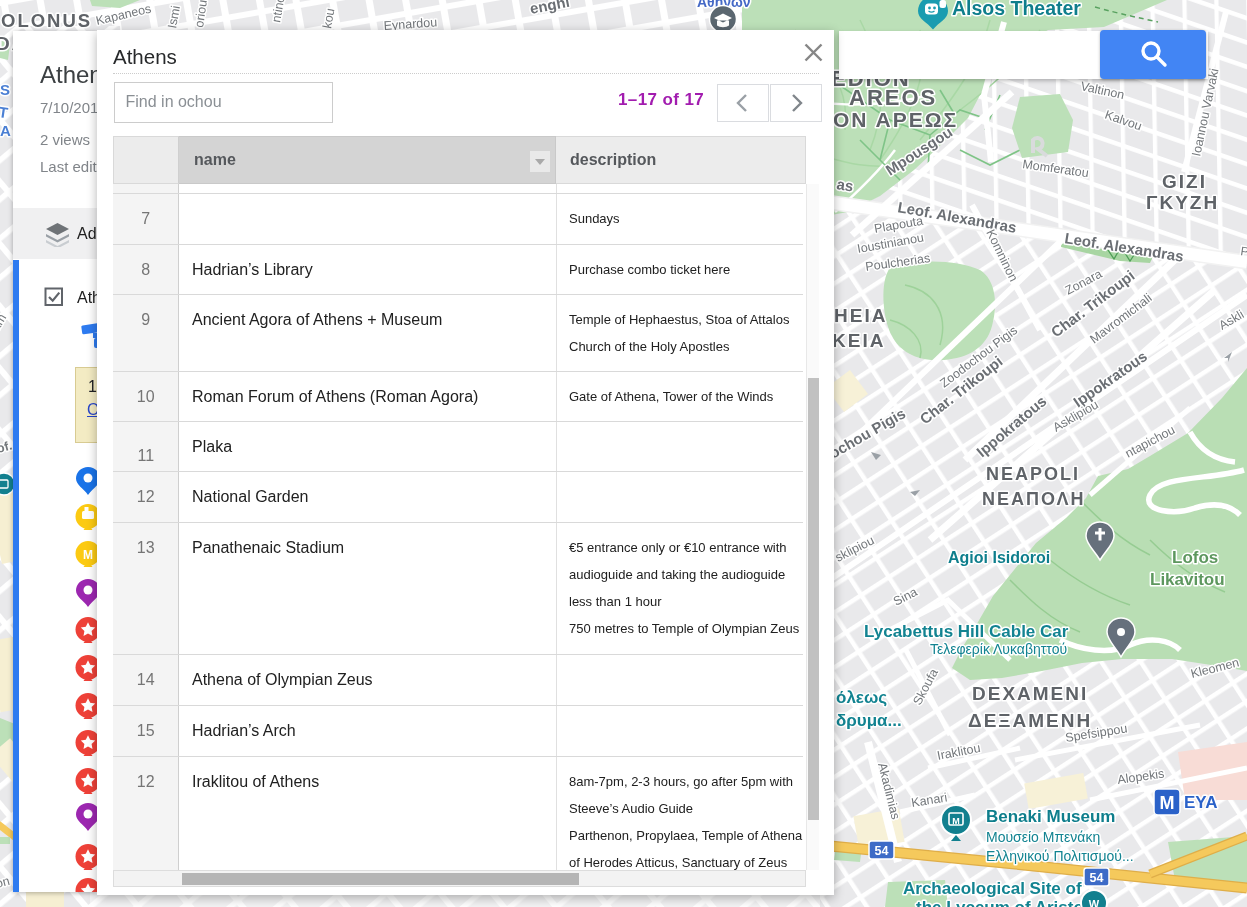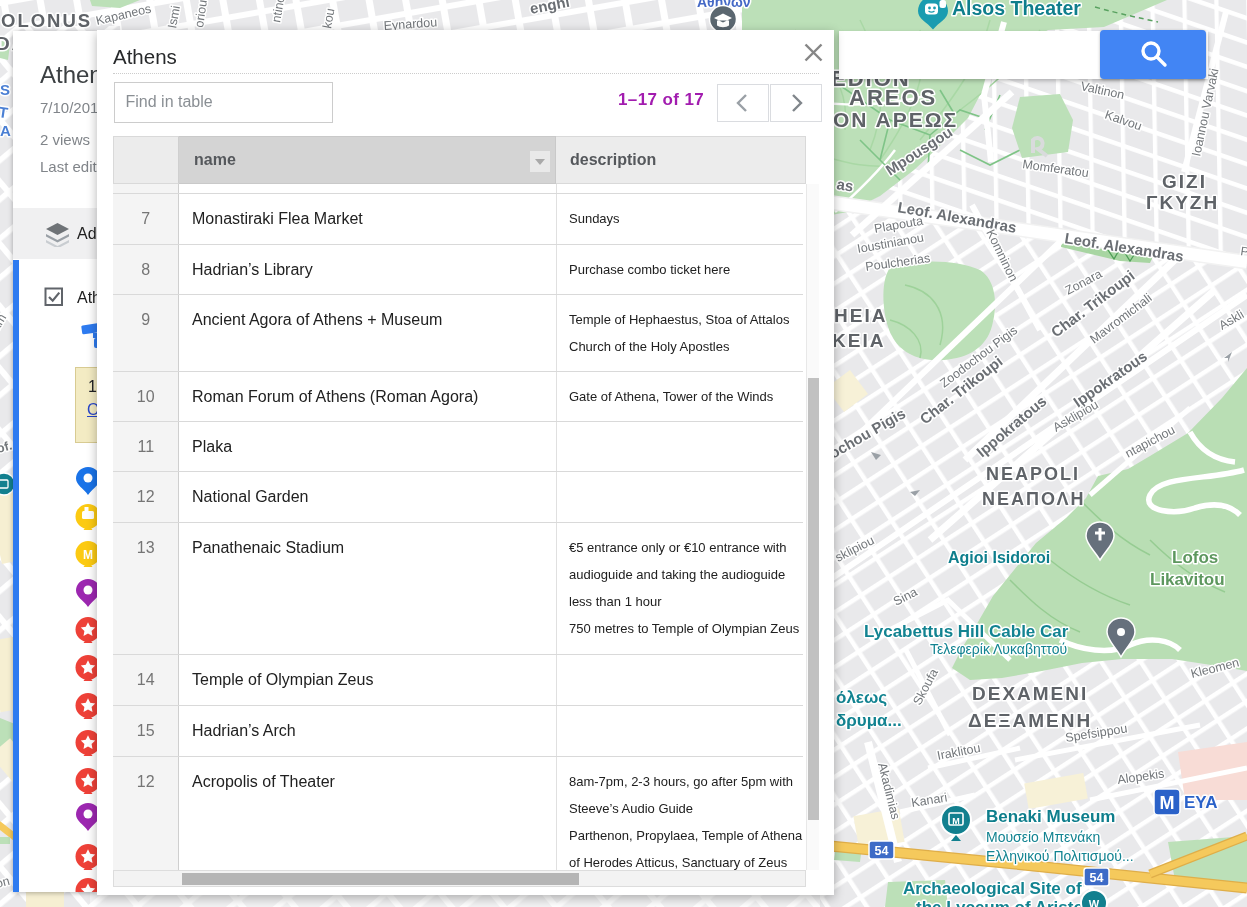--- a/index.html
+++ b/index.html
@@ -339,21 +339,21 @@
 
 <div class="abs" style="left:97px;top:30px;width:737px;height:865px;background:#ffffff;box-shadow:0 3px 10px rgba(0,0,0,0.3);">
   <div class="abs" style="left:16px;top:15px;font-size:20.5px;color:#27292b;">Athens</div>
   <svg class="abs" style="left:706.5px;top:12.5px" width="19" height="19">
       <line x1="1.5" y1="1.5" x2="17.5" y2="17.5" stroke="#868686" stroke-width="2.4"></line>
       <line x1="17.5" y1="1.5" x2="1.5" y2="17.5" stroke="#868686" stroke-width="2.4"></line>
     </svg>
   <div class="abs" style="left:16px;top:42.5px;width:706px;border-top:1px dotted #cccccc;"></div>
 
   <div class="abs" style="left:16.5px;top:52px;width:219px;height:41px;border:1px solid #cccccc;box-sizing:border-box;">
-    <div class="abs" style="left:11px;top:10px;font-size:16px;color:#8a8f94;">Find in table</div>
+    <div class="abs" style="left:11px;top:10px;font-size:16px;color:#8a8f94;">Find in ochou</div>
   </div>
 
   <div class="abs" style="left:521px;top:60px;font-size:17px;font-weight:bold;color:#a21caf;letter-spacing:0.4px;">1–17 of 17</div>
   <div class="abs" style="left:620px;top:54px;width:52px;height:38px;border:1px solid #dadce0;box-sizing:border-box;"><svg width="50" height="36">
         <path d="M28,10 L20,18 L28,26" fill="none" stroke="#9aa0a6" stroke-width="2.4"></path>
       </svg></div>
   <div class="abs" style="left:673px;top:54px;width:52px;height:38px;border:1px solid #dadce0;box-sizing:border-box;"><svg width="50" height="36">
         <path d="M22,10 L30,18 L22,26" fill="none" stroke="#80868b" stroke-width="2.4"></path>
       </svg></div>
 
@@ -380,36 +380,35 @@
       <div class="hline" style="top:237.5px"></div>
       <div class="hline" style="top:287.5px"></div>
       <div class="hline" style="top:338px"></div>
       <div class="hline" style="top:470px"></div>
       <div class="hline" style="top:521.5px"></div>
       <div class="hline" style="top:572.5px"></div>
       <div class="num" style="top:21.5px">7</div>
       <div class="num" style="top:72px">8</div>
       <div class="num" style="top:122.5px">9</div>
       <div class="num" style="top:199px">10</div>
-      <div class="num" style="top:249px">11</div>
+      <div class="num" style="top:258px">11</div>
       <div class="num" style="top:299px">12</div>
       <div class="num" style="top:350px">13</div>
       <div class="num" style="top:482px">14</div>
       <div class="num" style="top:533.5px">15</div>
       <div class="num" style="top:584.5px">12</div>
-      <div class="nm" style="top:21.5px">Monastiraki Flea Market</div>
       <div class="nm" style="top:72px">Hadrian’s Library</div>
       <div class="nm" style="top:199px">Roman Forum of Athens (Roman Agora)</div>
       <div class="nm" style="top:122.5px">Ancient Agora of Athens + Museum</div>
       <div class="nm" style="top:249px">Plaka</div>
       <div class="nm" style="top:299px">National Garden</div>
       <div class="nm" style="top:350px">Panathenaic Stadium</div>
-      <div class="nm" style="top:482px">Temple of Olympian Zeus</div>
+      <div class="nm" style="top:482px">Athena of Olympian Zeus</div>
       <div class="nm" style="top:533.5px">Hadrian’s Arch</div>
-      <div class="nm" style="top:584.5px">Acropolis of Theater</div>
+      <div class="nm" style="top:584.5px">Iraklitou of Athens</div>
       <div class="ds" style="top:21.5px">Sundays</div>
       <div class="ds" style="top:72px">Purchase combo ticket here</div>
       <div class="ds" style="top:122.5px">Temple of Hephaestus, Stoa of Attalos<br>Church of the Holy Apostles</div>
       <div class="ds" style="top:199px">Gate of Athena, Tower of the Winds</div>
       <div class="ds" style="top:350px">€5 entrance only or €10 entrance with<br>audioguide and taking the audioguide<br>less than 1 hour<br>750 metres to Temple of Olympian Zeus</div>
       <div class="ds" style="top:584.5px">8am-7pm, 2-3 hours, go after 5pm with<br>Steeve’s Audio Guide<br>Parthenon, Propylaea, Temple of Athena<br>of Herodes Atticus, Sanctuary of Zeus</div>
     </div>
   </div>
 
   <div class="abs" style="left:709px;top:153.5px;width:12.5px;height:686.5px;background:#fafafa;border-left:1px solid #e8e8e8;box-sizing:border-box;">

